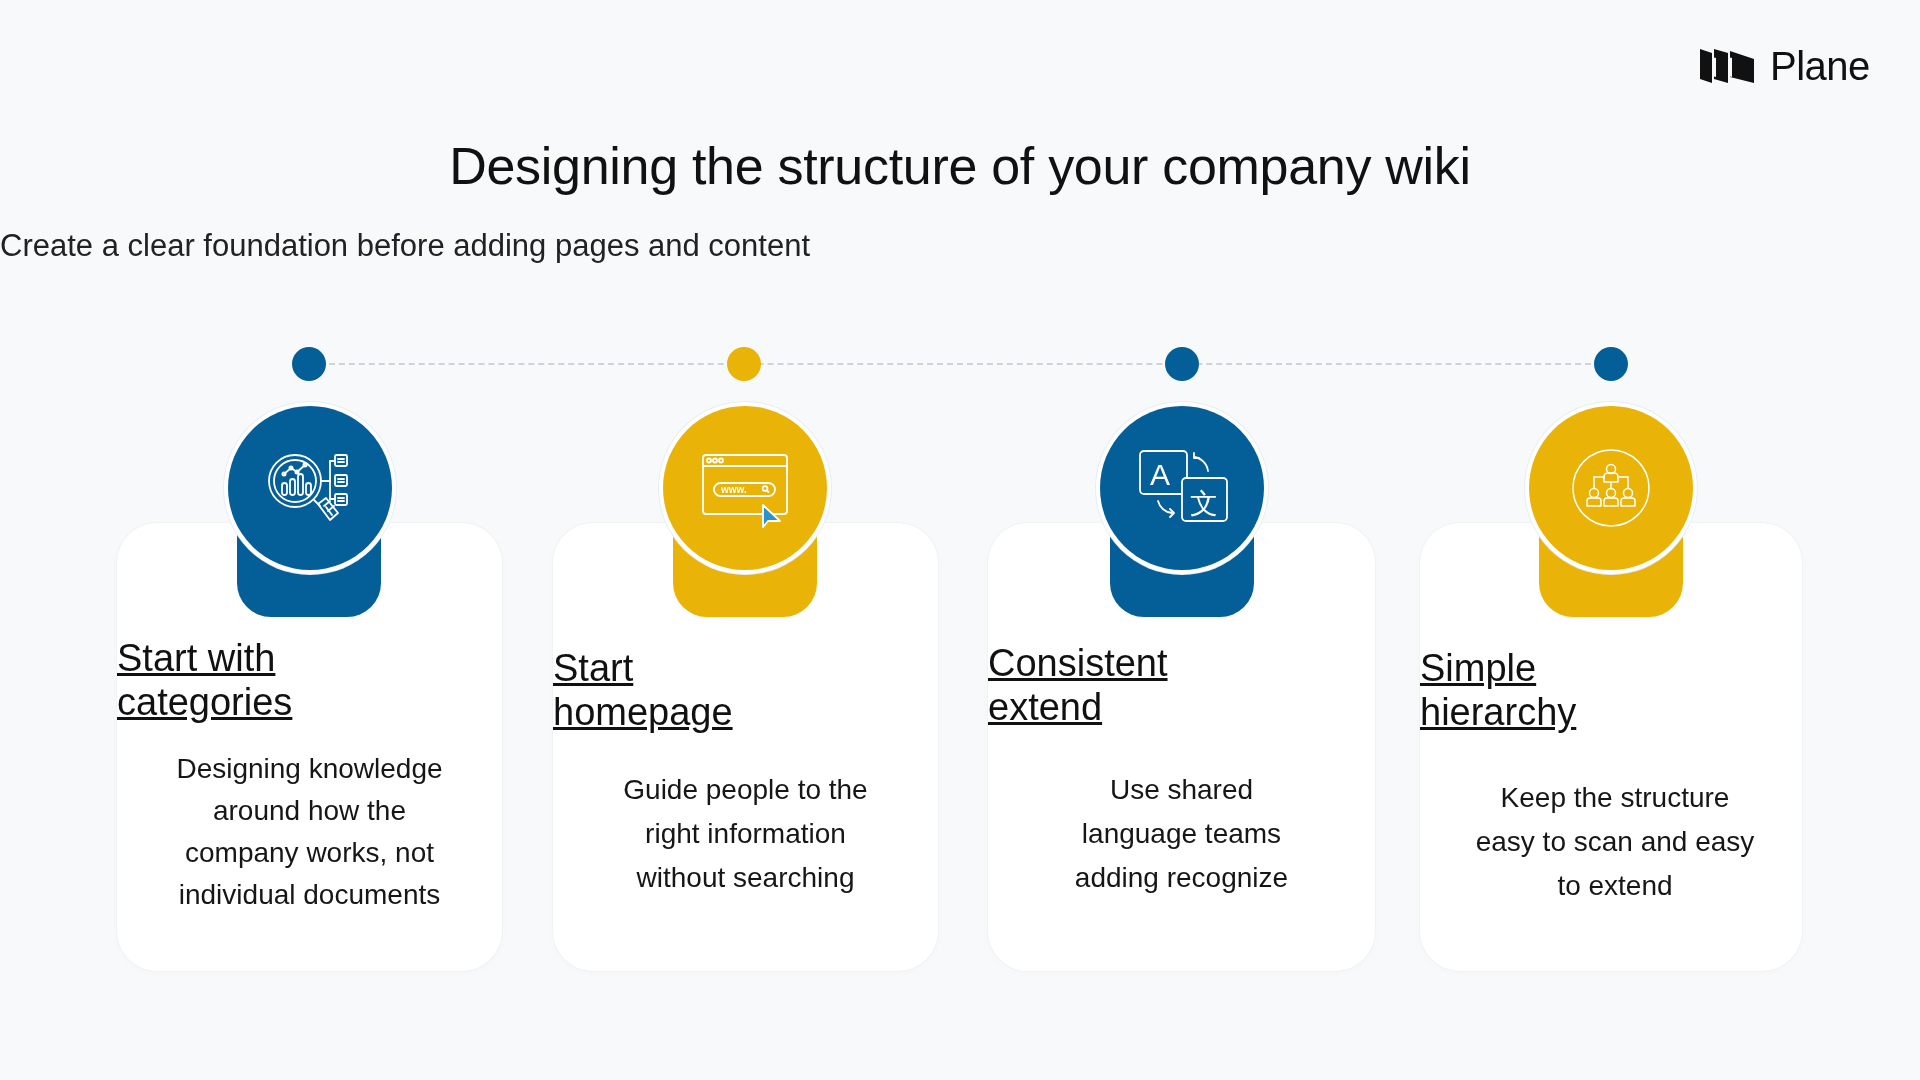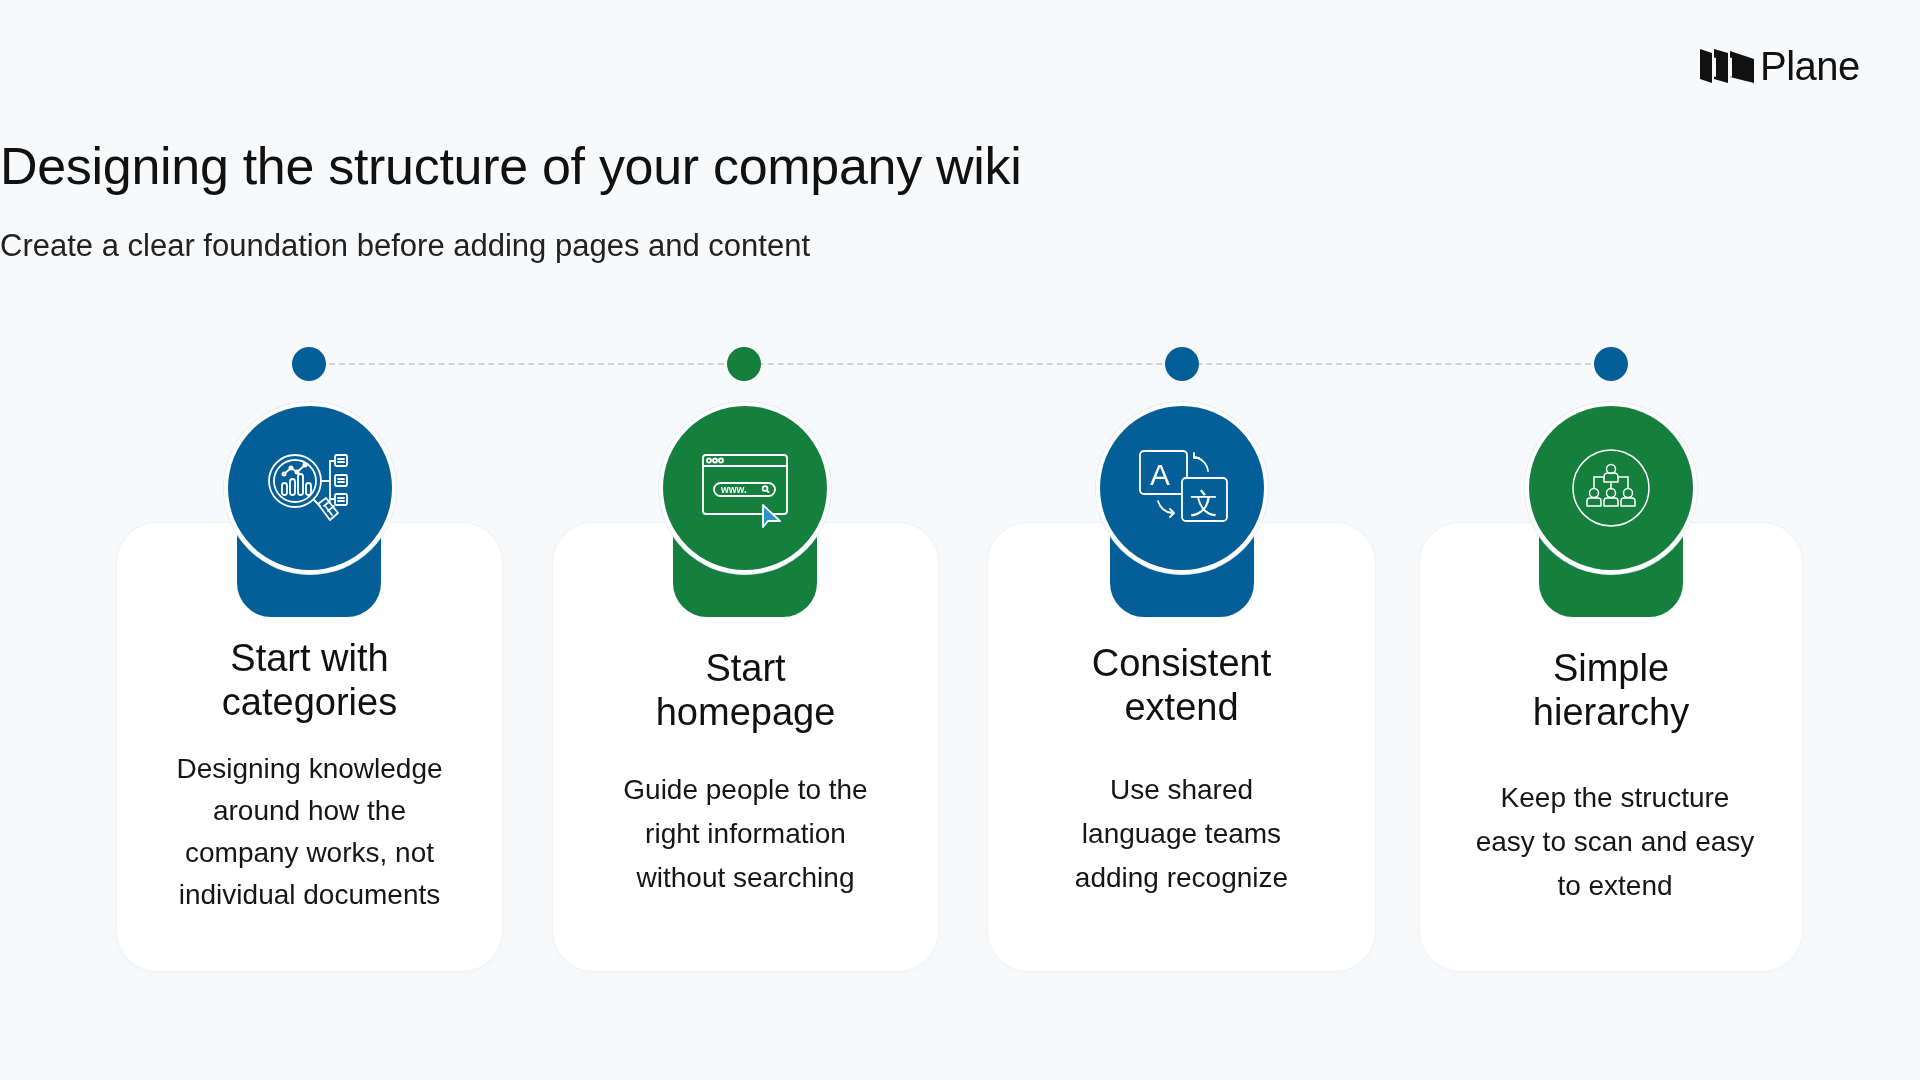--- a/index.html
+++ b/index.html
@@ -5,31 +5,31 @@
   html, body { margin: 0; padding: 0; }
   body {
     width: 1920px; height: 1080px; overflow: hidden;
     background: #f8f9fa;
     font-family: "Liberation Sans", sans-serif;
     color: #111111;
     position: relative;
   }
   .logo {
     position: absolute; left: 1698px; top: 46px;
-    display: flex; align-items: center; gap: 4px;
+    display: flex; align-items: center; gap: 14px;
   }
   .logo svg { display: block; }
   .logo-text {
     font-family: "Liberation Sans", sans-serif;
     font-size: 40px; font-weight: 400; color: #111; letter-spacing: -0.5px;
     line-height: 1;
   }
   .title {
     position: absolute; left: 0; top: 134px; width: 1920px;
-    font-size: 52px; font-weight: 400; letter-spacing: -0.3px;
+    text-align: center; font-size: 52px; font-weight: 400; letter-spacing: -0.3px;
     line-height: 64px; color: #111;
   }
   .subtitle {
     position: absolute; left: 0; top: 226px; width: 1920px;
     text-align: left; font-size: 31px; font-weight: 400; color: #222;
     line-height: 40px;
   }
   .timeline-line {
     position: absolute; left: 309px; width: 1302px; top: 363px; height: 0;
     border-top: 2px dashed #cfd2d6;
@@ -47,29 +47,29 @@
     position: absolute; top: 530px; width: 144px; height: 87px;
     border-radius: 0 0 34px 34px;
   }
   .badge {
     position: absolute; width: 164px; height: 164px; border-radius: 50%;
     top: 406px;
     box-shadow: 0 0 0 4px #ffffff, 0 0 0 5px #e6eef3;
     display: flex; align-items: center; justify-content: center;
   }
   .card-heading {
-    position: absolute; top: 636px; text-align: center;
-    font-size: 38px; line-height: 44px; font-weight: 400; color: #111;
+    position: absolute; top: 636px; text-align: left;
+    font-size: 38px; line-height: 44px; font-weight: 400; color: #111; text-decoration: underline;
   }
   .card-body {
     position: absolute; text-align: center;
     font-size: 28px; line-height: 42px; color: #161616;
   }
   .dark { background: #045f98; }
-  .light { background: #15803d; }
+  .light { background: #eab308; }
 </style>
 </head>
 <body>
 
 <div class="logo">
   <svg width="58" height="38" viewBox="0 0 58 38">
     <path d="M2 2 L14 6 L14 36 L2 32 Z" fill="#111"></path>
     <path d="M16 2 L30 6 L30 36 L16 32 Z" fill="#111"></path>
     <path d="M32 4 L56 12 L56 36 L32 30 Z" fill="#111"></path>
     <path d="M14 10 L18 11 L18 30 L14 29 Z" fill="#f8f9fa"></path>

